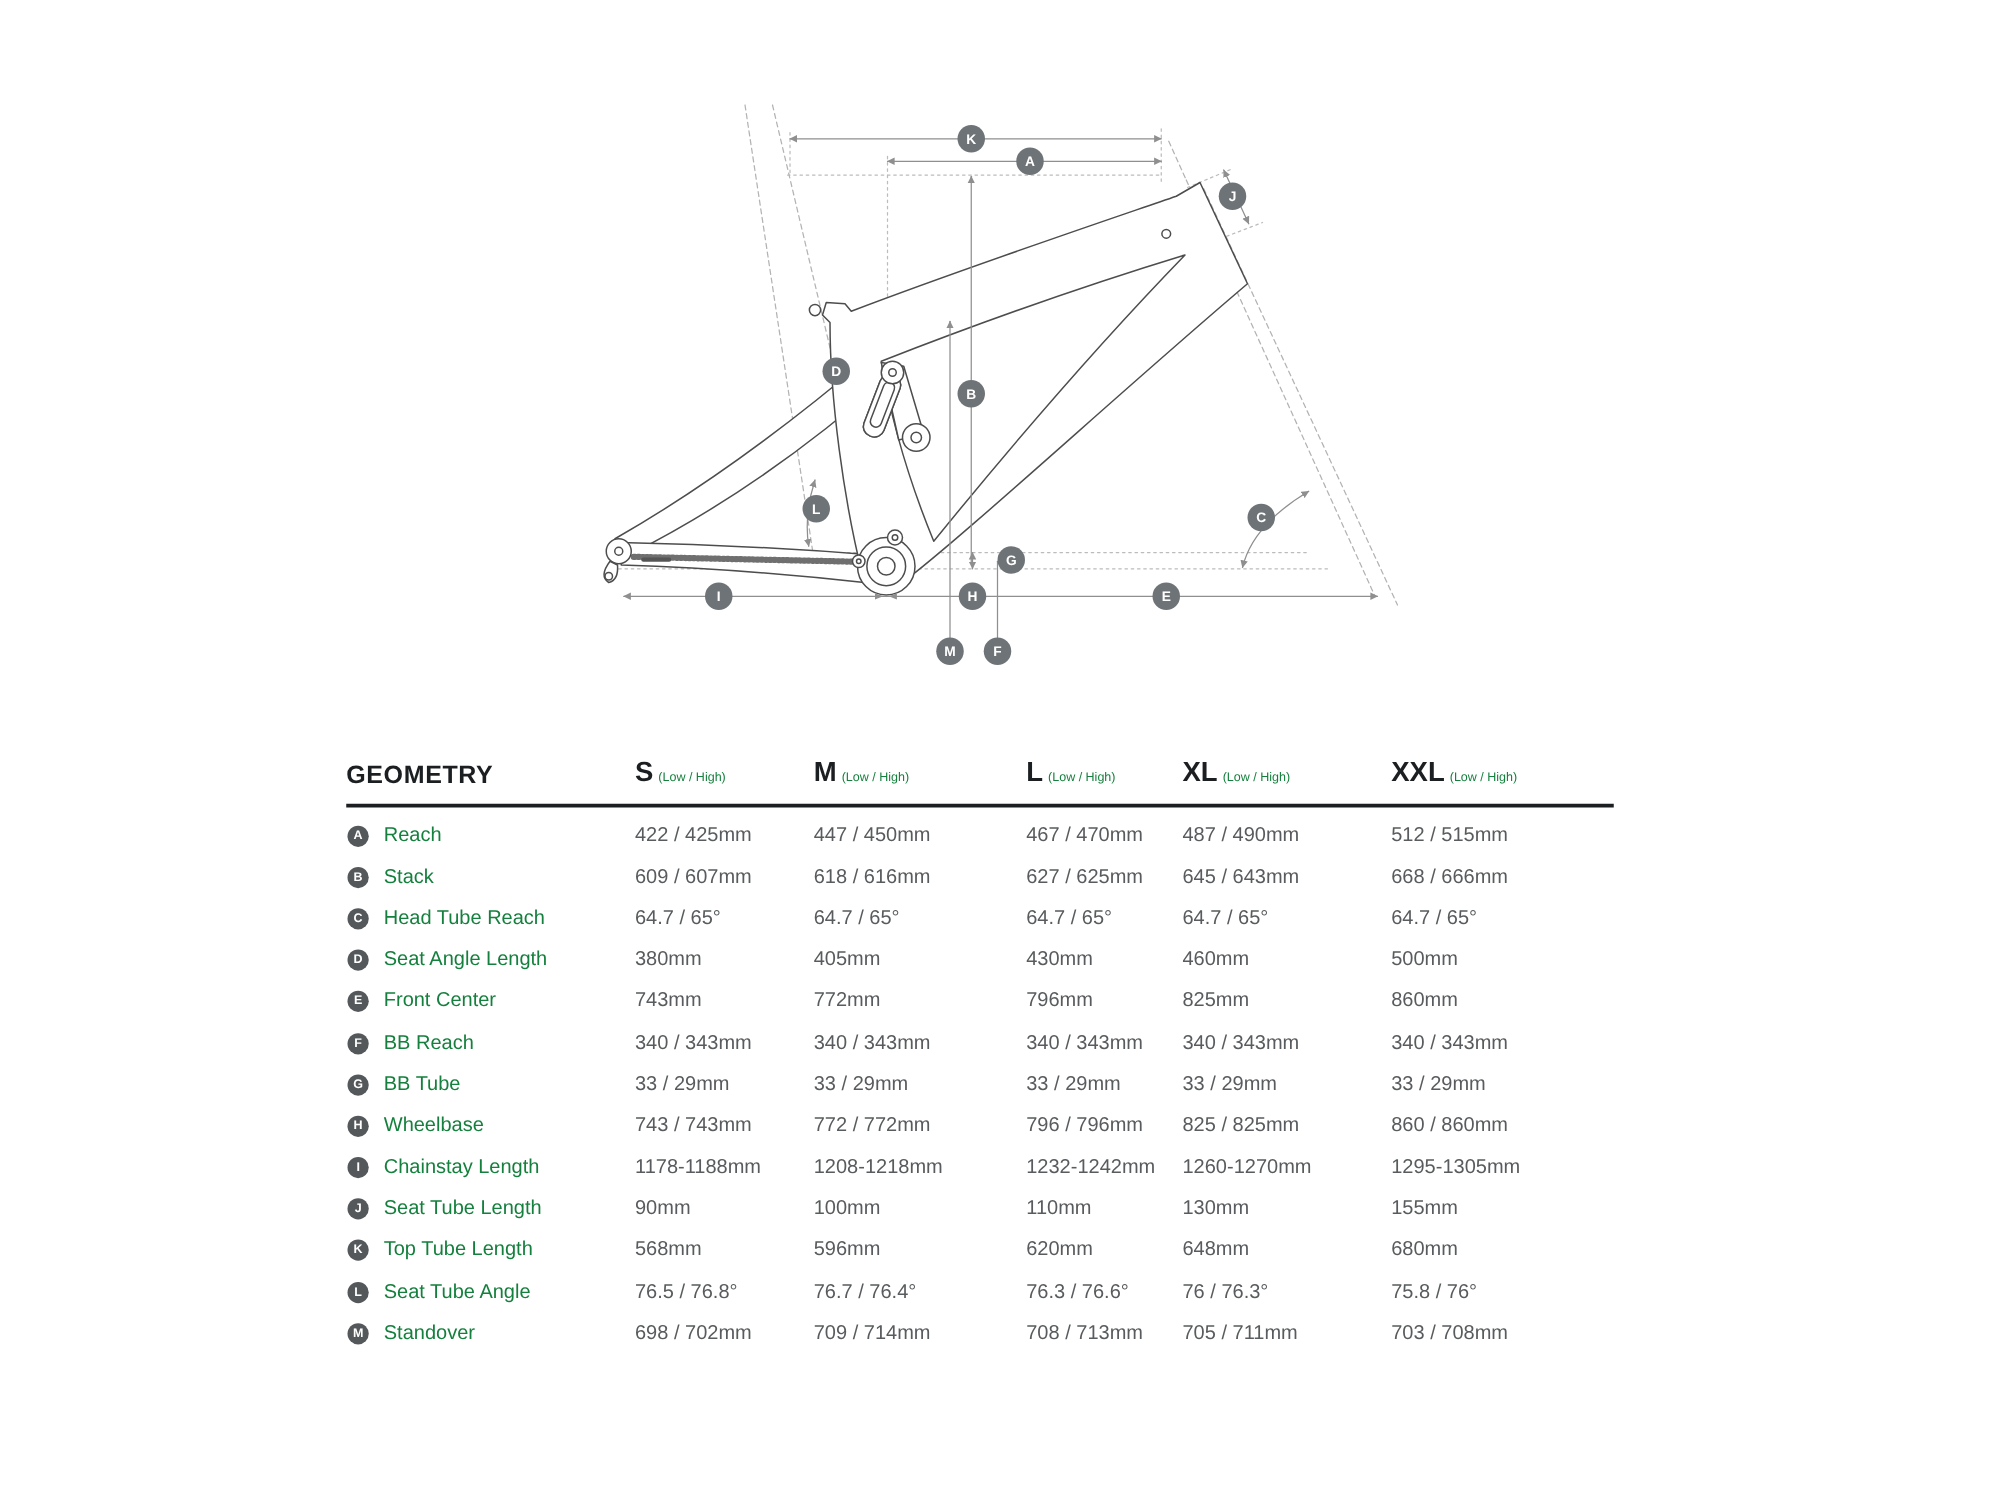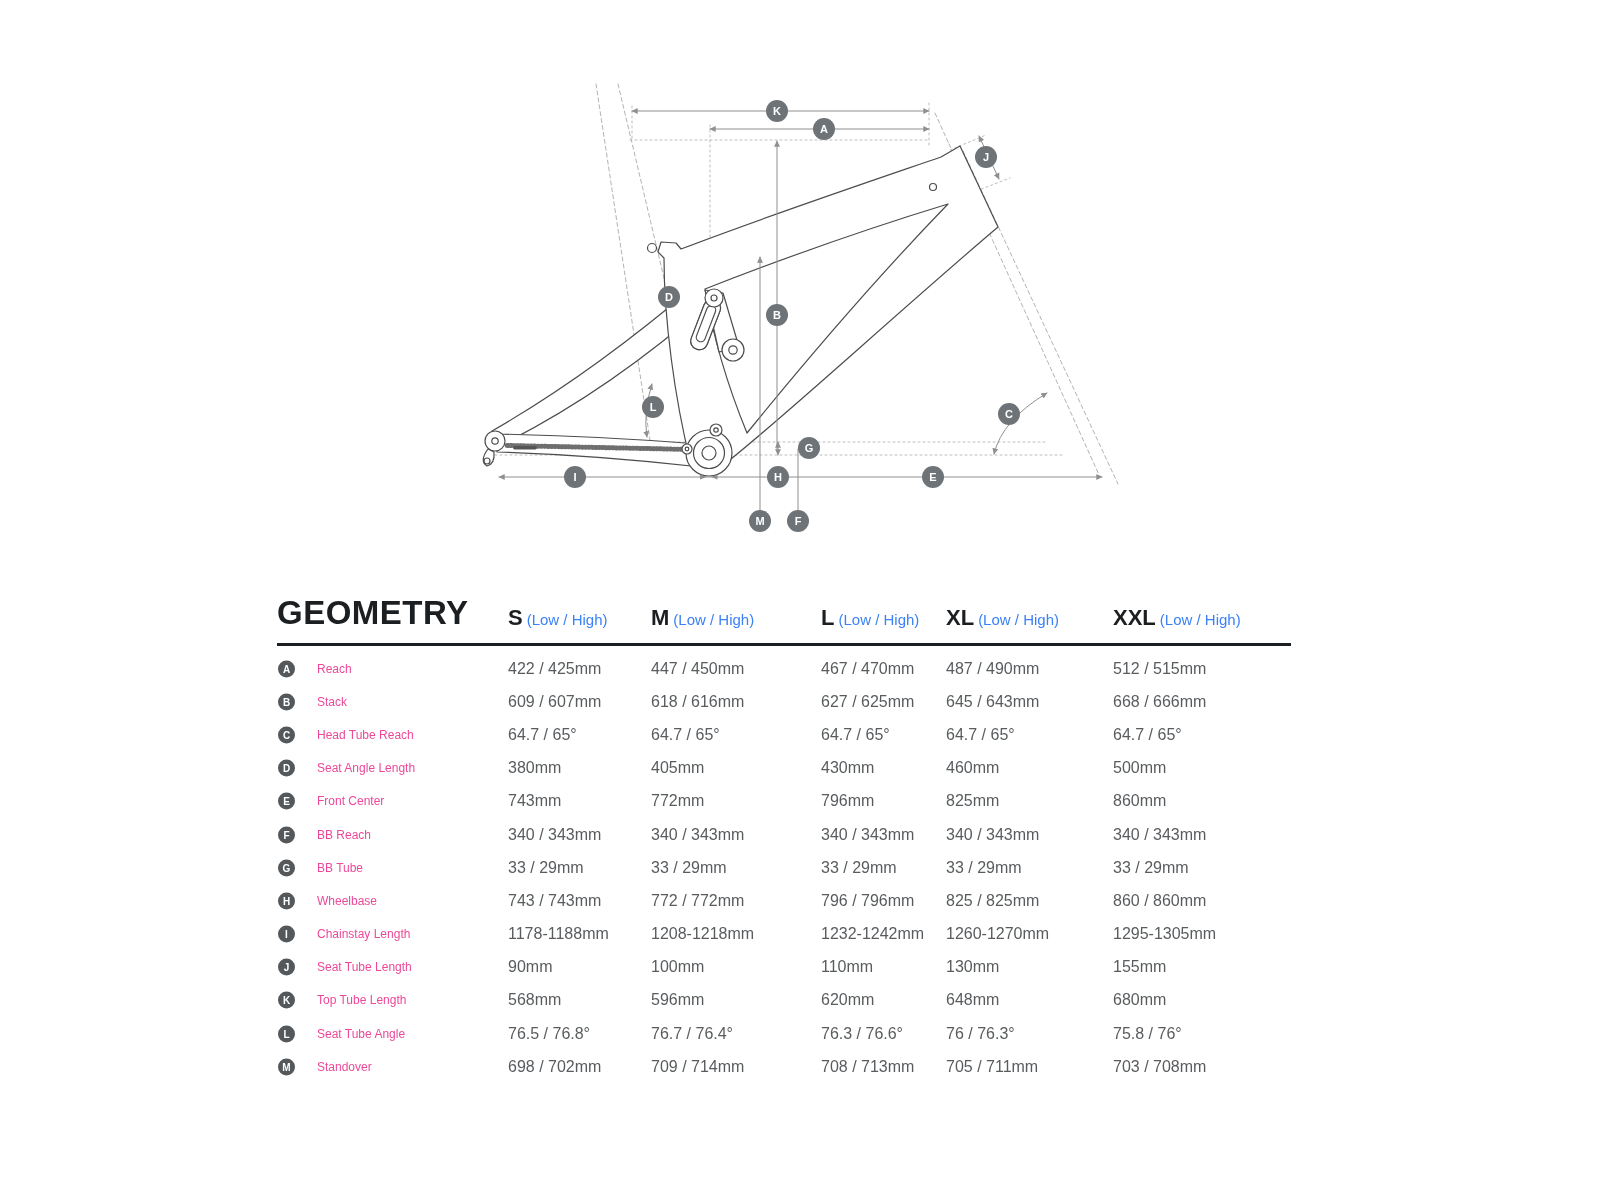--- a/index.html
+++ b/index.html
@@ -5,31 +5,31 @@
   html,body{margin:0;padding:0;background:#ffffff;}
   body{width:1600px;height:1200px;position:relative;font-family:"Liberation Sans",sans-serif;overflow:hidden;}
   .stage{position:absolute;inset:0;}
 
   
   #geo-svg{position:absolute;left:440px;top:70px;width:700px;height:470px;}
 
   
   .geo-table{position:absolute;left:277px;top:0;width:1014px;}
   .tbl-header{position:absolute;left:0;top:598px;width:1014px;height:34px;}
-  .tbl-title{position:absolute;left:0;bottom:0;font-size:33px;font-weight:bold;letter-spacing:.5px;color:#1c1f21;}
+  .tbl-title{position:absolute;left:0;bottom:0;font-size:20px;font-weight:bold;letter-spacing:.5px;color:#1c1f21;}
   .size-head{position:absolute;bottom:1px;white-space:nowrap;color:#1c1f21;}
   .size-head .sz{font-size:22px;font-weight:bold;}
-  .size-head .sfx{font-size:15px;font-weight:normal;color:#3b82f6;margin-left:4px;}
+  .size-head .sfx{font-size:10px;font-weight:normal;color:#15803d;margin-left:4px;}
   .col-0{left:231px}.col-1{left:374px}.col-2{left:544px}.col-3{left:669px}.col-4{left:836px}
   .tbl-divider{position:absolute;left:0;top:643px;width:1014px;height:3px;background:#1c1f21;}
   .tbl-rows{position:absolute;left:0;top:652px;width:1014px;}
   .geo-row{position:relative;height:33.2px;width:1014px;}
   .row-badge{position:absolute;left:1px;top:50%;transform:translateY(-50%);width:17px;height:17px;border-radius:50%;
     background:#54585b;color:#fff;font-size:10px;font-weight:bold;display:flex;align-items:center;justify-content:center;}
-  .row-label{position:absolute;left:40px;top:50%;transform:translateY(-50%);font-size:12px;color:#ec4899;white-space:nowrap;}
+  .row-label{position:absolute;left:30px;top:50%;transform:translateY(-50%);font-size:16px;color:#15803d;white-space:nowrap;}
   .row-val{position:absolute;top:50%;transform:translateY(-50%);font-size:16px;color:#595c5e;white-space:nowrap;}
 </style>
 </head>
 <body>
 
 <div class="stage">
 
   <svg id="geo-svg" viewBox="440 70 700 470" fill="none" stroke-linecap="round" stroke-linejoin="round">
     <defs>
       <marker id="arr" viewBox="0 0 8 8" refX="6.5" refY="4" markerWidth="7" markerHeight="7" orient="auto-start-reverse">

